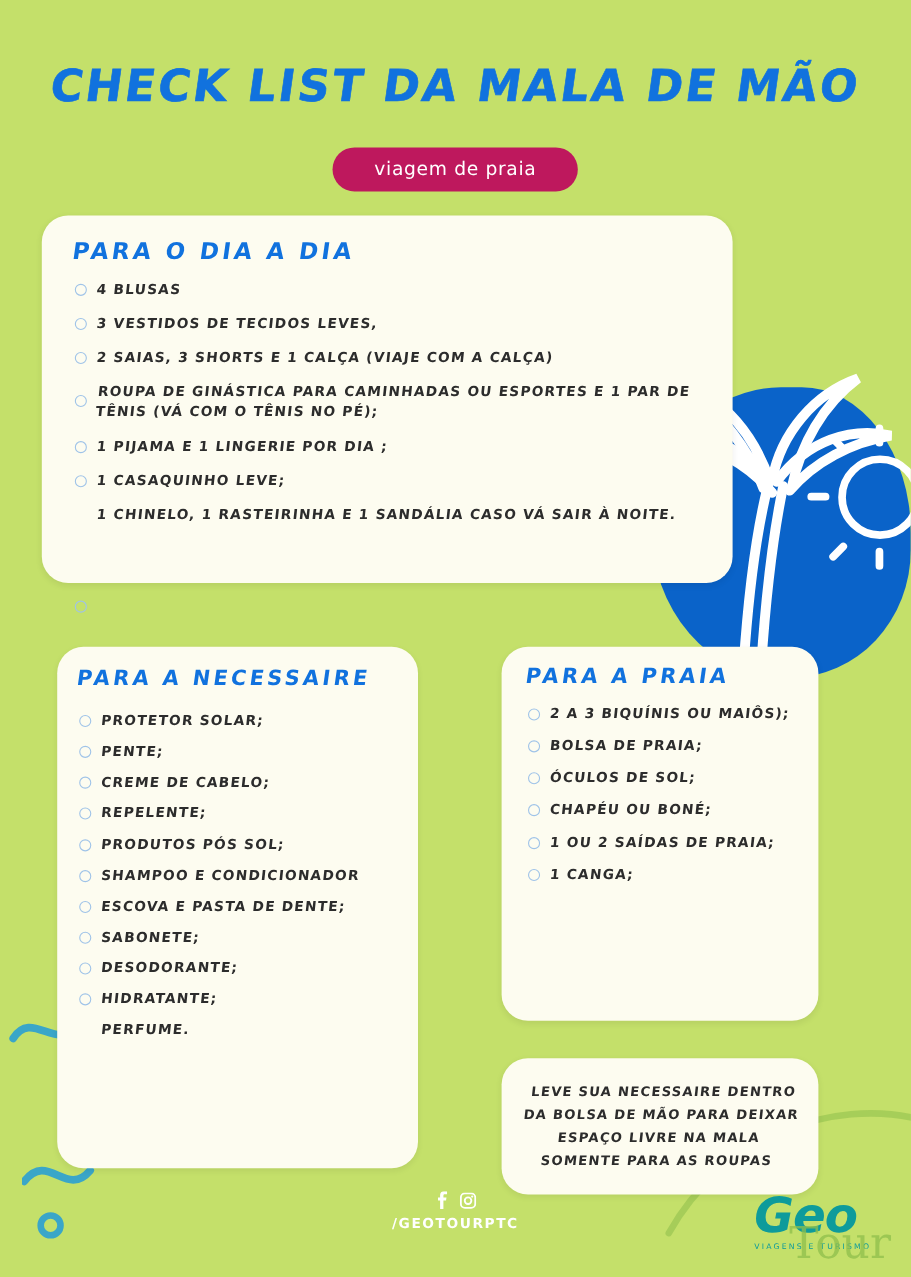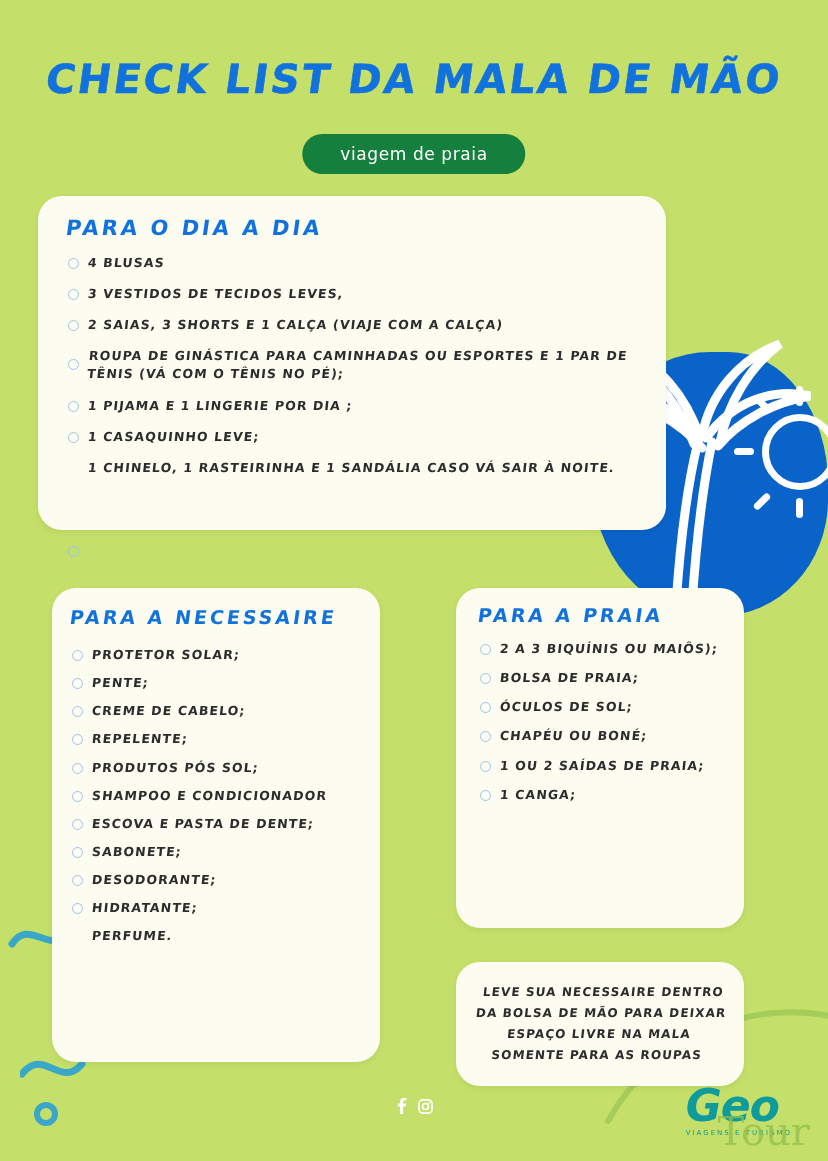--- a/index.html
+++ b/index.html
@@ -53,21 +53,21 @@
     letter-spacing: 2.5px;
     color: #1172de;
     text-transform: uppercase;
     transform: skewX(-8deg);
     -webkit-text-stroke: 0.6px #1172de;
   }
   .subtitle-pill {
     position: absolute;
     top: 134px; left: 50%;
     transform: translateX(-50%);
-    background: #15803d;
+    background: #be185d;
     color: #ffffff;
     border-radius: 22px;
     padding: 10px 38px;
     font-size: 17px;
     letter-spacing: .6px;
   }
 
   
   .card {
     position: absolute;
@@ -363,19 +363,20 @@
   <div class="social-icons">
     <svg width="14" height="16" viewBox="0 0 14 16">
       <path d="M9 2.6h2.4V0H8.6C6.4 0 5.1 1.4 5.1 3.6V5.6H3.2v2.8h1.9V16h3V8.4h2.4l.4-2.8H8.1V4.1c0-.9.3-1.5.9-1.5z" fill="#ffffff"></path>
     </svg>
     <svg width="15" height="15" viewBox="0 0 16 16">
       <rect x="1" y="1" width="14" height="14" rx="4" fill="none" stroke="#ffffff" stroke-width="1.8"></rect>
       <circle cx="8" cy="8" r="3.2" fill="none" stroke="#ffffff" stroke-width="1.8"></circle>
       <circle cx="12" cy="4" r="1.1" fill="#ffffff"></circle>
     </svg>
   </div>
+  <div class="handle">/GEOTOURPTC</div>
 </div>
 
 <div class="logo">
   <div class="logo-geo">Geo</div>
   <div class="logo-sub">VIAGENS E TURISMO</div>
 </div>
 <div class="logo-tour">Tour</div>
 
 </body></html>

